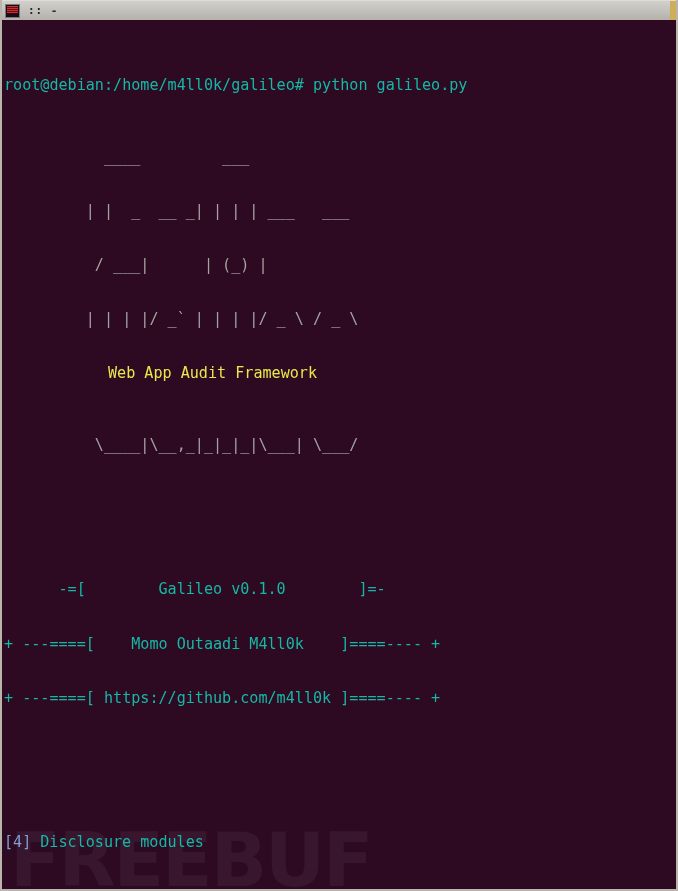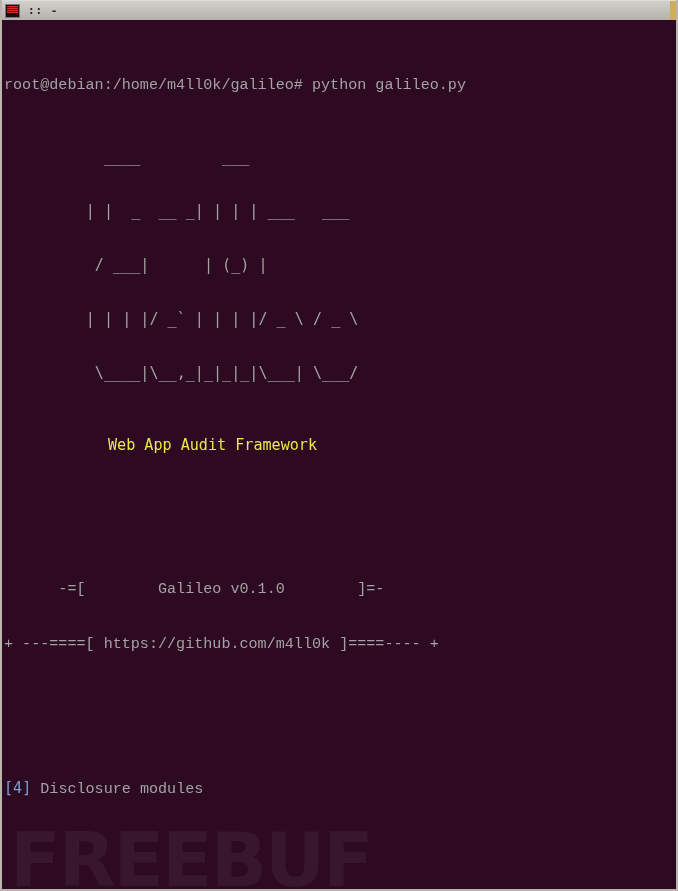--- a/index.html
+++ b/index.html
@@ -108,21 +108,21 @@
     z-index: 1;
     font-family: "DejaVu Sans Mono", monospace;
     font-size: 15.1px;
     line-height: 18.02px;
     white-space: pre;
     color: #ffffff;
   }
 
   .ln { display: block; height: 18.02px; }
 
-  .c-white  { color: #a3a3a3; font-family: Liberation Mono, monospace; }
+  .c-white  { color: #14b8a6; }
   .c-yellow { color: #e8e84c; }
   .c-blue   { color: #7c9fd4; }
 
   .banner { color: #a3a3a3; }
 </style>
 </head>
 <body>
 
 <div id="window">
 
@@ -136,27 +136,28 @@
     <div id="watermark">FREEBUF</div>
 
     <div id="screen">
 
       <span class="ln c-white">root@debian:/home/m4ll0k/galileo# python galileo.py</span>
 
       <span class="ln banner">           ____         ___              </span>
       <span class="ln banner">         | |  _  __ _| | | | ___   ___  </span>
       <span class="ln banner">          / ___|      | (_) |           </span>
       <span class="ln banner">         | | | |/ _` | | | |/ _ \ / _ \ </span>
+      <span class="ln c-yellow" style="padding-left:104px">Web App Audit Framework</span>
+
       <span class="ln banner">          \____|\__,_|_|_|_|\___| \___/ </span>
 
-      <span class="ln c-yellow" style="padding-left:104px">Web App Audit Framework</span>
-
       <span class="ln"></span>
 
       <span class="ln c-white">      -=[        Galileo v0.1.0        ]=-</span>
+      <span class="ln c-white">+ ---====[    Momo Outaadi M4ll0k    ]====---- +</span>
       <span class="ln c-white">+ ---====[ https://github.com/m4ll0k ]====---- +</span>
 
       <span class="ln"></span>
 
       <span class="ln"><span class="c-blue">[4]</span><span class="c-white" style="padding-left:9px">Disclosure modules</span></span>
       
       
       
       
       

